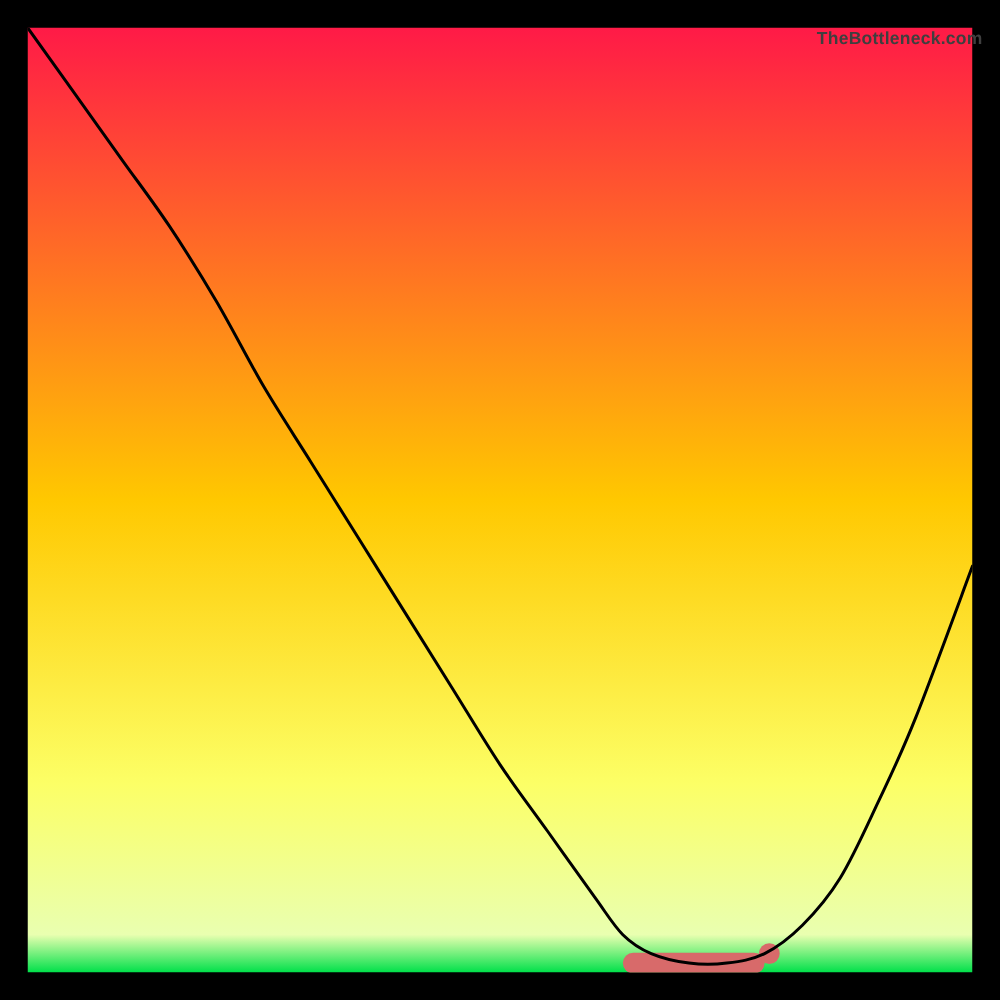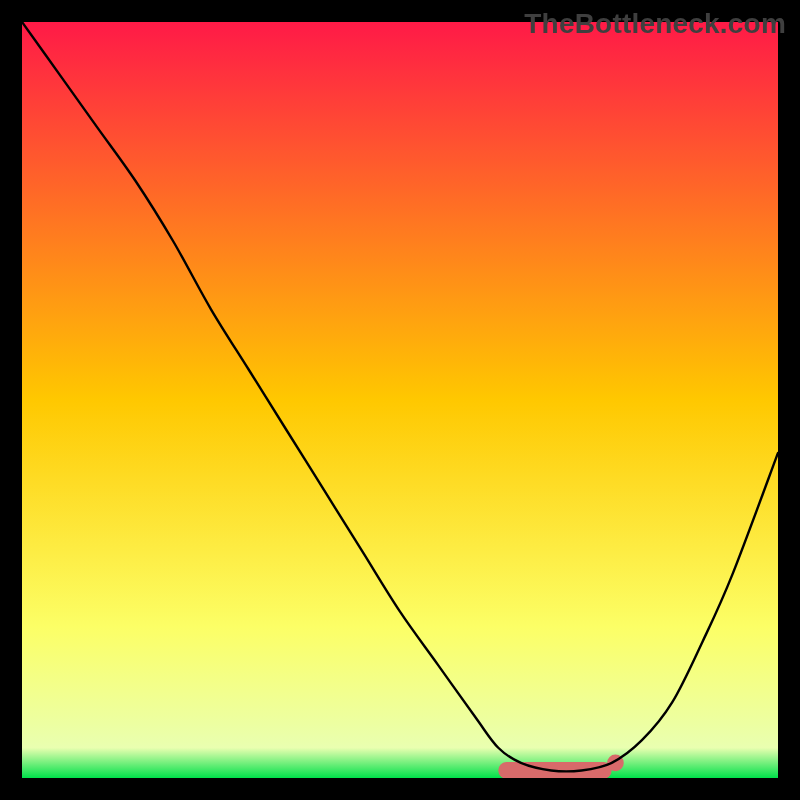--- a/index.html
+++ b/index.html
@@ -12,24 +12,24 @@
     overflow: hidden;
   }
   .frame {
     position: relative;
     width: 800px;
     height: 800px;
     background: #000;
   }
   .watermark {
     position: absolute;
-    top: 8px;
+    top: 22px;
     right: 14px;
     color: #3f3f3f;
-    font-size: 28px;
+    font-size: 14px;
     font-weight: 600;
     letter-spacing: 0.2px;
     z-index: 40;
     user-select: none;
   }
   svg.chart {
     position: absolute;
     left: 22px;
     top: 22px;
     width: 756px;

